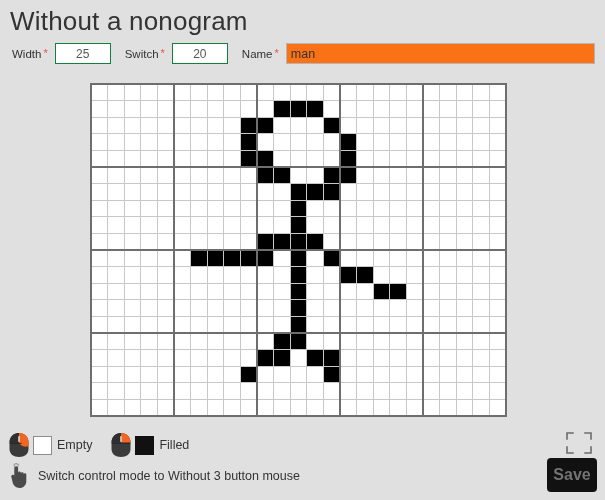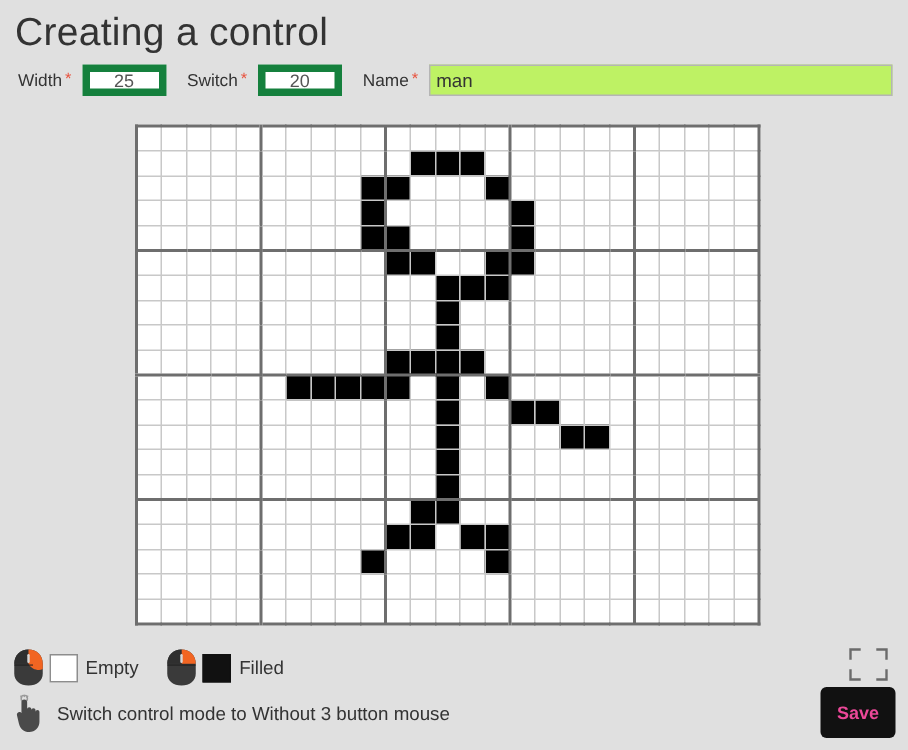--- a/index.html
+++ b/index.html
@@ -41,35 +41,35 @@
     font-size: 11px;
     margin-left: 2px;
     vertical-align: top;
     line-height: 11px;
   }
   .num-input {
     width: 56px;
     height: 21px;
     margin-left: 7px;
     margin-right: 14px;
-    border: 5px solid #15803d;
+    border: 1px solid #15803d;
     background: #ffffff;
     text-align: center;
     font-family: "Liberation Sans", sans-serif;
     font-size: 12px;
     color: #555;
     padding: 0 2px;
     outline: none;
   }
   .text-input {
     flex: 1;
     height: 21px;
     margin-left: 7px;
     border: 1px solid #b5b5b5;
-    background: #bef264;
+    background: #f97316;
     font-family: "Liberation Sans", sans-serif;
     font-size: 12.5px;
     color: #333;
     padding: 0 4px;
     outline: none;
   }
 
   
   #grid-wrap {
     position: absolute;
@@ -153,31 +153,31 @@
 
   #save-button {
     position: absolute;
     right: 8px;
     top: 458px;
     width: 50px;
     height: 34px;
     background: #111111;
     border: none;
     border-radius: 4px;
-    color: #ec4899;
+    color: #737373;
     font-family: "Liberation Sans", sans-serif;
-    font-size: 12px;
+    font-size: 16px;
     font-weight: bold;
     cursor: pointer;
   }
 </style>
 </head>
 <body>
 
-<h1 id="page-title">Creating a control</h1>
+<h1 id="page-title">Without a nonogram</h1>
 
 <div id="form-row">
 
   <span class="field-label"><span>Width</span><span class="req-star">*</span></span>
   <input class="num-input" type="text" value="25" style="">
 
   <span class="field-label"><span>Switch</span><span class="req-star">*</span></span>
   <input class="num-input" type="text" value="20" style="">
 
   <span class="field-label"><span>Name</span><span class="req-star">*</span></span>

